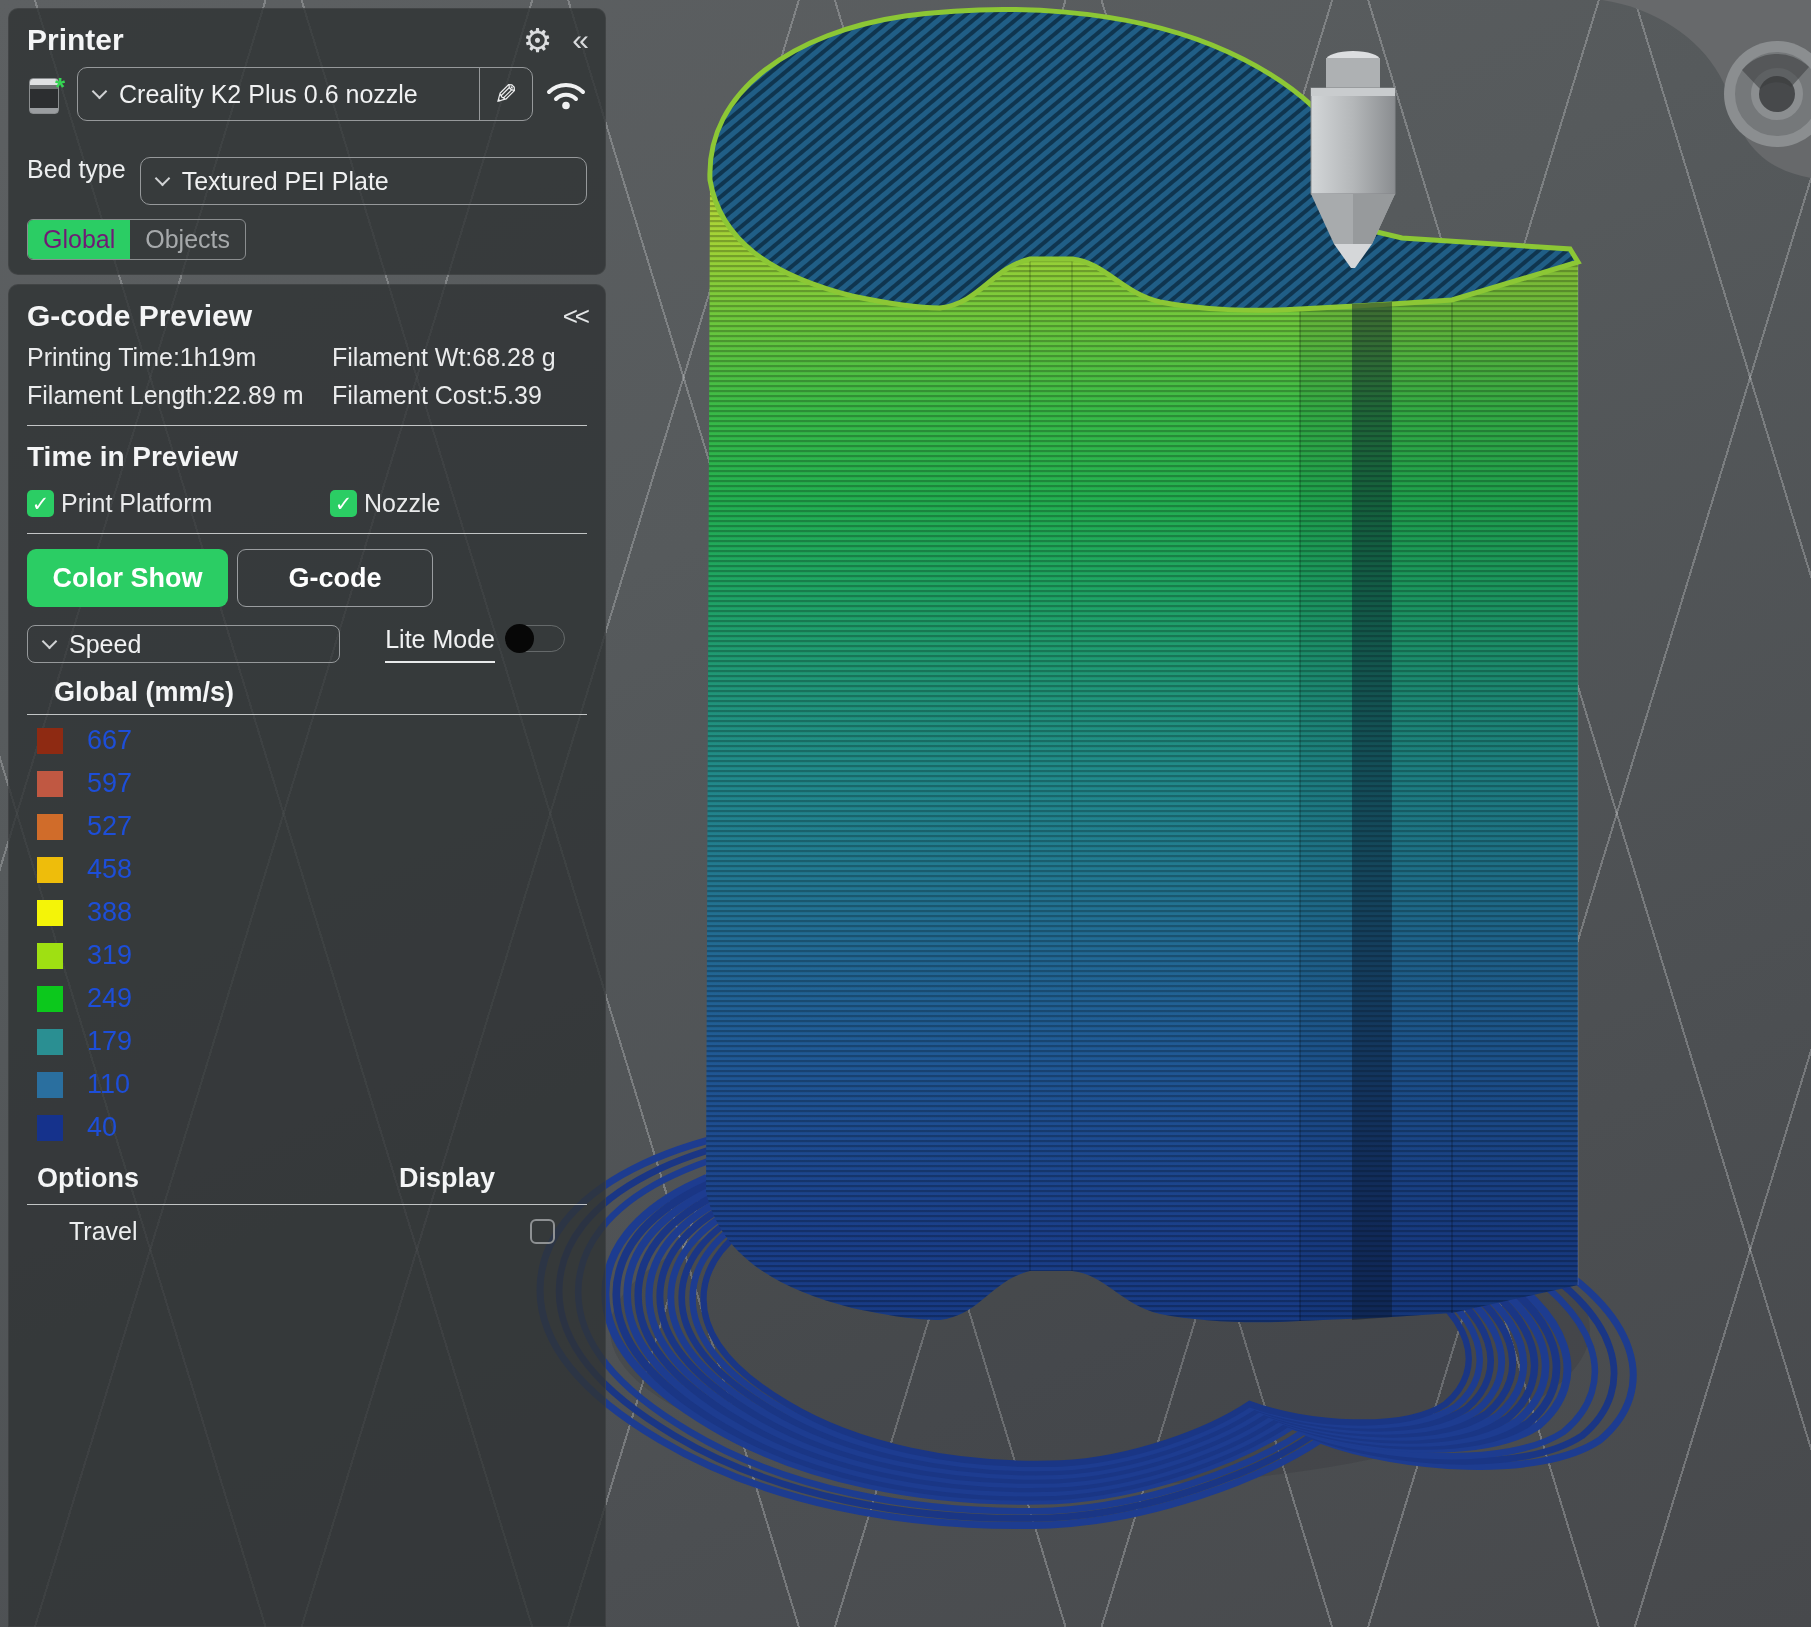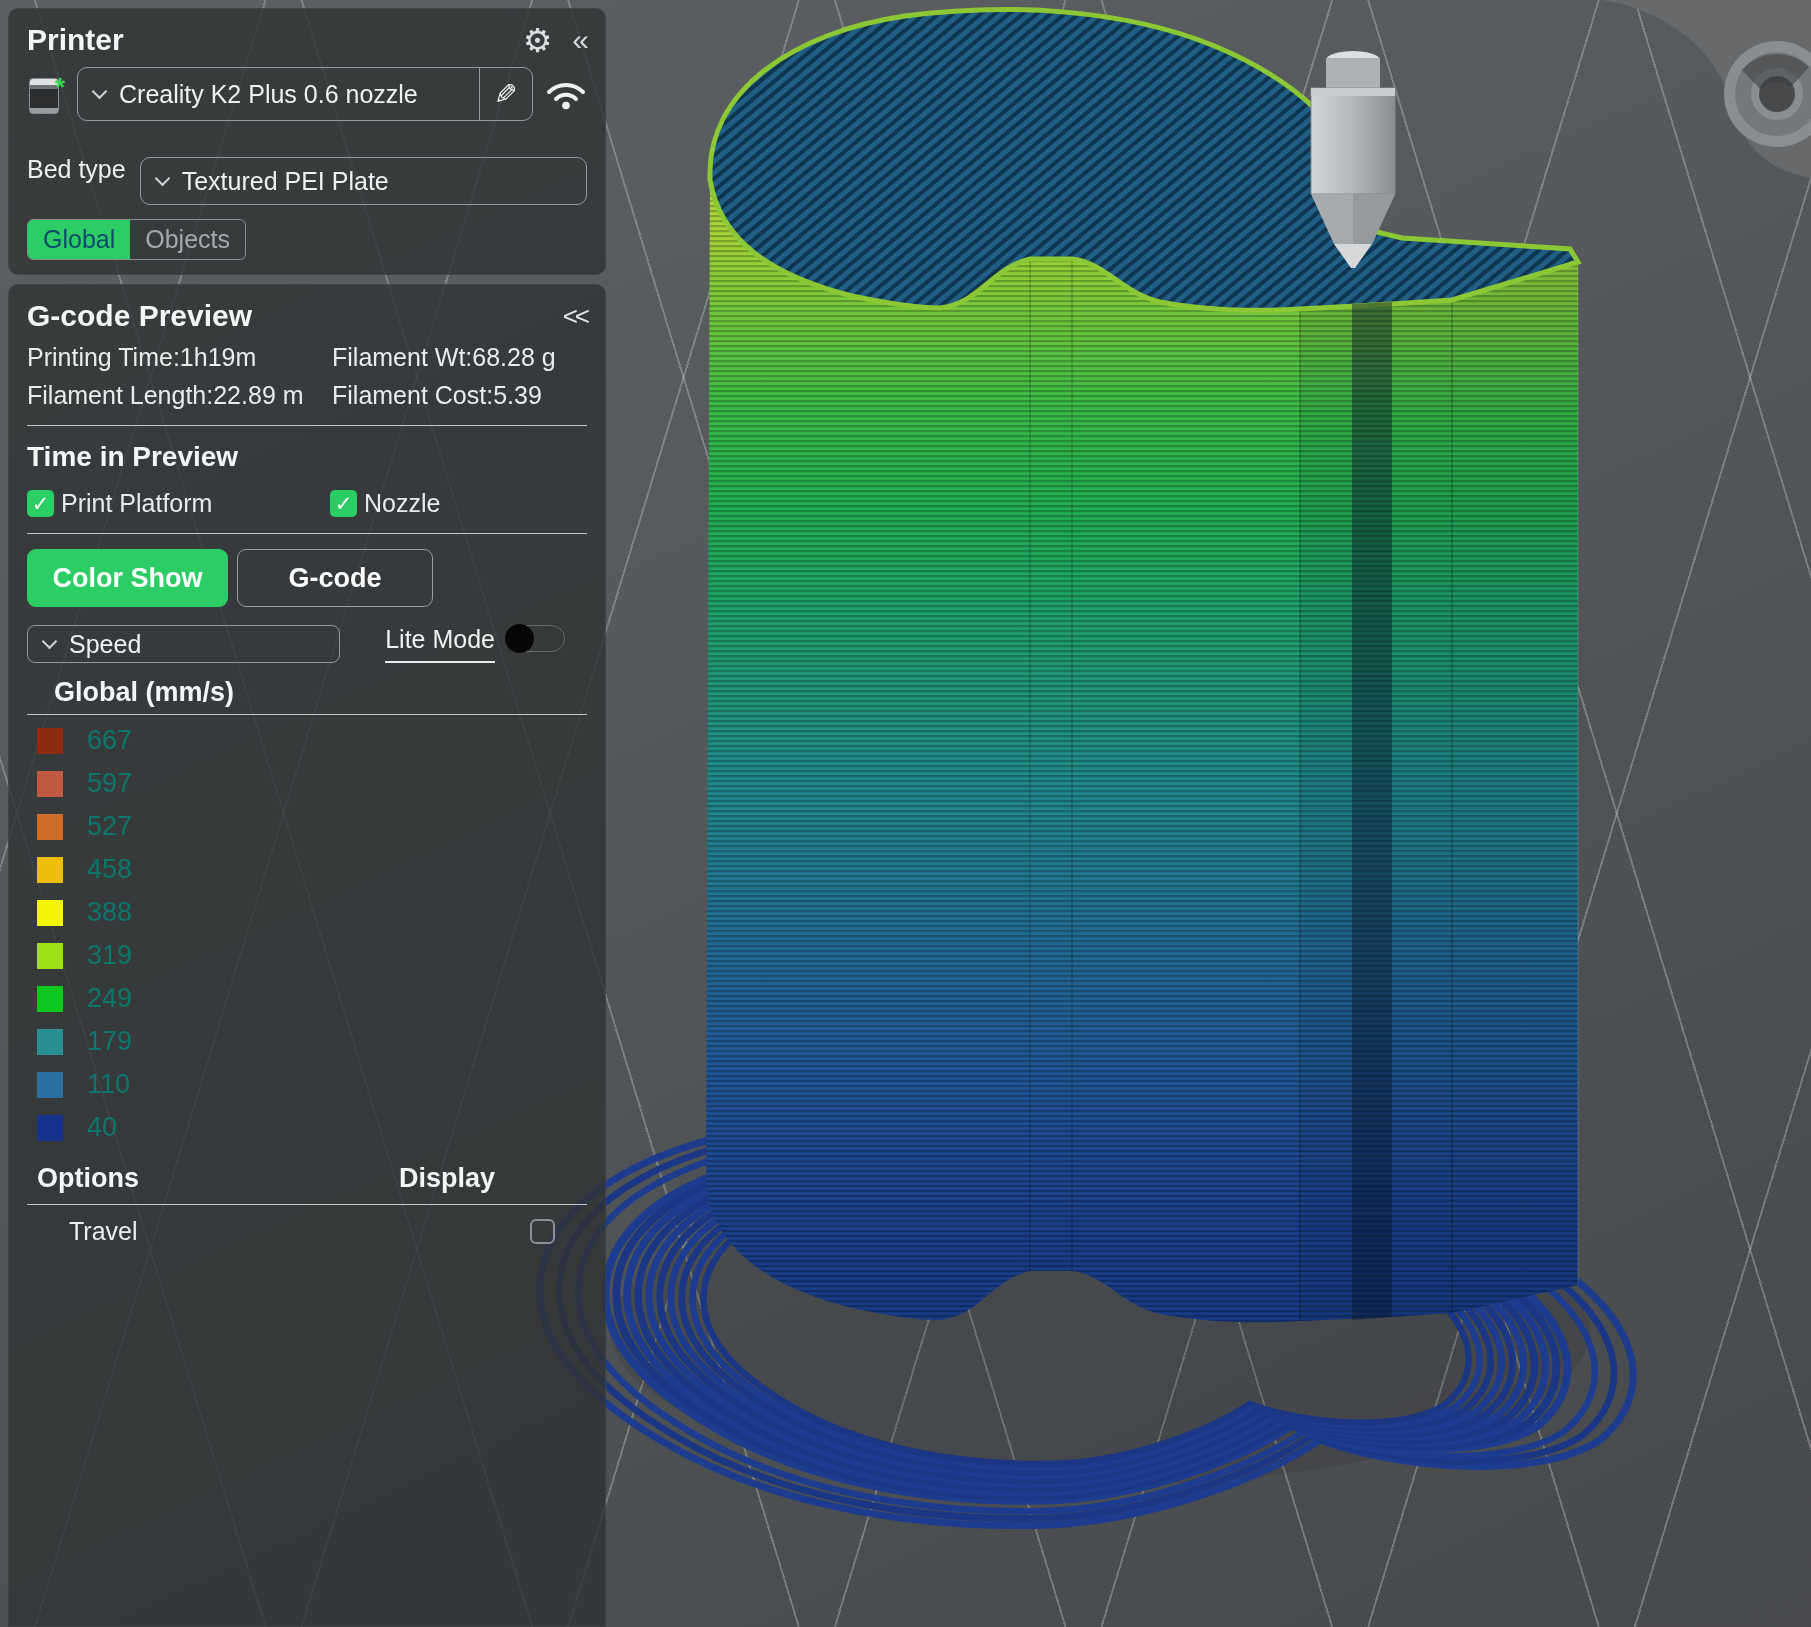--- a/index.html
+++ b/index.html
@@ -63,21 +63,21 @@
   .dropdown {
     border:1.5px solid #96999b; border-radius:10px; height:48px;
     display:flex; align-items:center; cursor:pointer;
   }
   .bed-dd { flex:1; margin-left:14px;margin-top:24px; }
   .dropdown .chev { margin-left:16px; }
   .dd-val { margin-left:14px; color:#f0f1f2; white-space:nowrap; }
 
   .tabs { display:inline-flex; margin-top:14px; border:1px solid #8a8d8f; border-radius:6px; overflow:hidden; }
   .tab { padding:5px 15px; font-size:25px; cursor:pointer; }
-  .tab.active { color:#0c4a6e; }
+  .tab.active { color:#701a75; }
   .tab.inactive { color:#a6a9ab; }
 
   
   .collapse2 { font-size:26px; color:#e4e6e7; letter-spacing:-3px; cursor:pointer; }
   .stats { display:grid; grid-template-columns:305px 1fr; row-gap:9px; margin-top:10px; color:#eaebec; }
   .divider { height:1px; background:rgba(230,232,233,0.8); margin:15px 0; }
   .sec-title { font-size:28px; font-weight:bold; color:#f4f5f6; margin:4px 0 16px; }
   .cb-row { display:flex; align-items:center; }
   .cb-item { display:flex; align-items:center; gap:7px; }
   .cb-item.first { width:303px; }
@@ -95,21 +95,21 @@
   .speed-dd { width:313px; height:38px; border-radius:8px; }
   .lite { margin-left:auto; margin-right:10px; color:#f0f1f2;
           border-bottom:2px solid #e8eaeb; padding-bottom:3px; cursor:pointer; }
   .toggle { width:60px; height:27px; border-radius:14px; border:1.5px solid rgba(160,163,165,0.45);
             position:relative; margin-right:22px; cursor:pointer; }
   .knob { position:absolute; left:-1px; top:-2px; width:29px; height:29px; border-radius:50%; background:#070707; }
 
   .legend-title { font-size:27px; font-weight:bold; color:#f4f5f6; margin:14px 0 6px 27px; }
   .legend-row { display:flex; align-items:center; height:43px; }
   .swatch { width:26px; height:26px; margin-left:10px; flex:0 0 auto; }
-  .legend-val { margin-left:24px; font-size:27px; color:#0f766e; }
+  .legend-val { margin-left:24px; font-size:27px; color:#1d4ed8; }
 
   .opt-row { display:flex; align-items:center; margin-top:14px; }
   .opt-title { font-size:27px; font-weight:bold; color:#f4f5f6; margin-left:10px; }
   .disp-title { font-size:27px; font-weight:bold; color:#f4f5f6; margin-left:auto; margin-right:92px; }
   .travel-row { display:flex; align-items:center; margin-top:4px; }
   .travel-label { margin-left:42px; color:#eceeef; }
   .travel-row .checkbox { margin-left:auto; margin-right:32px; }
 </style>
 </head>
 <body>

